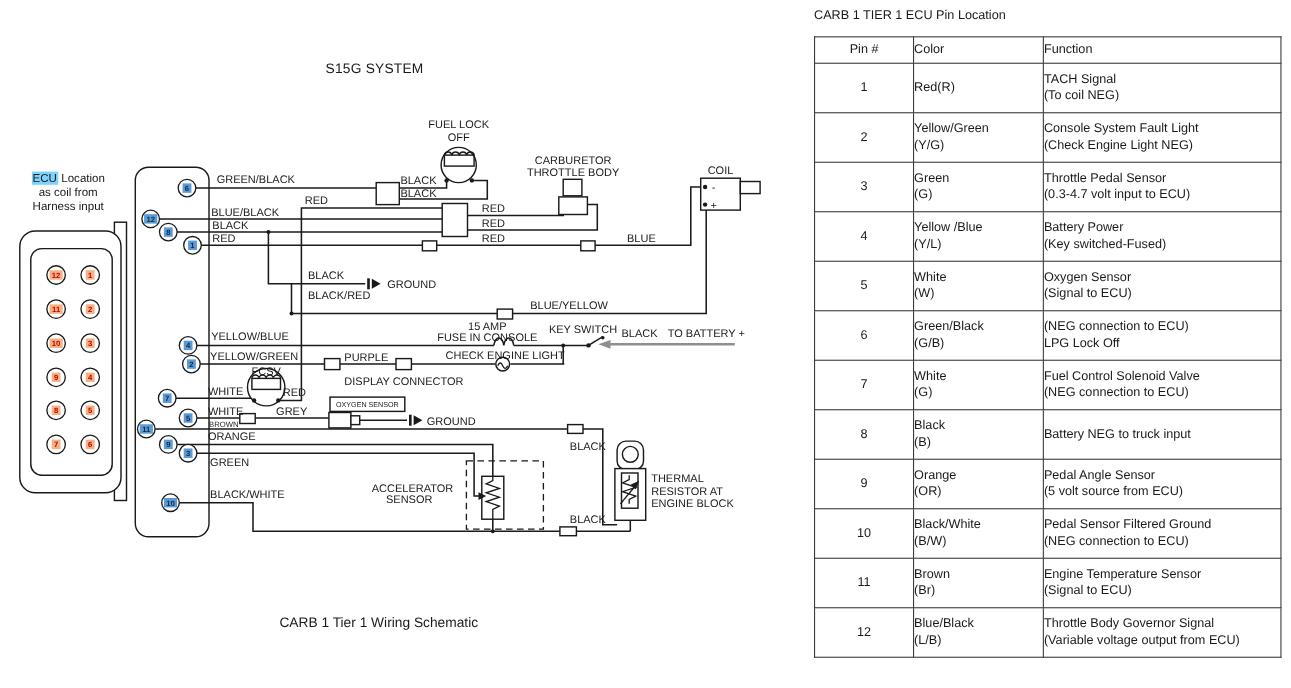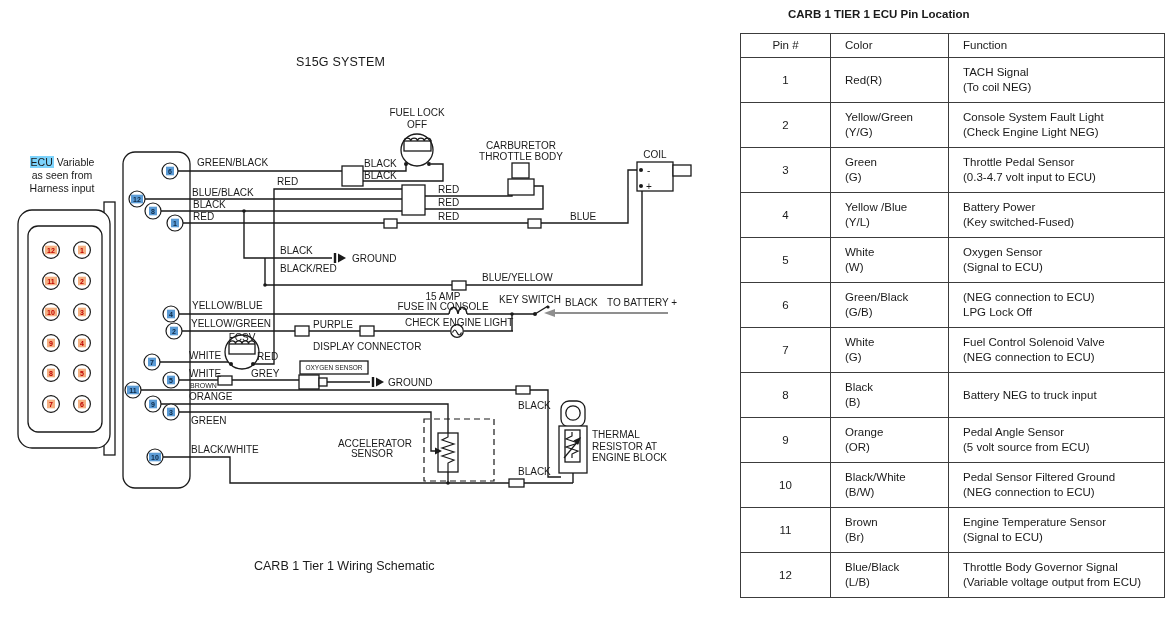--- a/index.html
+++ b/index.html
@@ -23,40 +23,40 @@
   .box-nf{fill:none;stroke:#1a1a1a;stroke-width:1.3;}
   .dashed{fill:none;stroke:#1a1a1a;stroke-width:1.2;stroke-dasharray:6 4;}
   .dot{fill:#1a1a1a;stroke:none;}
   .pin circle{fill:#fff;stroke:#1a1a1a;stroke-width:1.2;}
   .pin text{font-size:7px;font-weight:bold;text-anchor:middle;}
   .pin-blue rect{fill:#5b9bd5;}
   .pin-blue text{fill:#0e2a47;}
   .pin-orange rect{fill:#f5b183;}
   .pin-orange text{fill:#c00000;}
   
-  .tbl-title{left:740px;top:8px;font-size:11.5px;font-weight:bold;margin-left:48px;}
+  .tbl-title{left:740px;top:8px;font-size:11.5px;font-weight:normal;}
   table.pin-table{position:absolute;left:740px;top:33px;width:424px;border-collapse:collapse;
     table-layout:fixed;font-size:11.5px;color:#1a1a1a;}
   .pin-table th,.pin-table td{border:1.6px solid #3c3c3c;box-sizing:border-box;
     vertical-align:middle;line-height:15px;background:#fff;margin-top:48px;}
   .pin-table th{height:24px;font-weight:normal;}
   .pin-table td{height:45px;}
   .c-pin,.h-pin{text-align:center;}
-  .c-color,.c-fn,.h-left{text-align:left;padding-left:14px;}
+  .c-color,.c-fn,.h-left{text-align:left;padding-left:0;}
 </style>
 </head>
 <body>
 
 <div class="canvas">
 
   <div class="abs schem-title">S15G SYSTEM</div>
 
   <div class="abs ecu-label">
-    <div><span class="ecu-hl">ECU</span> <span>Variable</span></div>
-    <div>as seen from</div>
+    <div><span class="ecu-hl">ECU</span> <span>Location</span></div>
+    <div>as coil from</div>
     <div>Harness input</div>
   </div>
 
   <svg width="735" height="625" viewBox="0 0 735 625">
 
     <g>
       <rect class="box" x="104" y="202" width="11" height="253"></rect>
       <rect class="box" x="18" y="210" width="92" height="238" rx="14"></rect>
       <rect class="box-nf" x="28" y="226" width="74" height="206" rx="10"></rect>
       <g class="pin pin-orange" transform="translate(51,250)">

